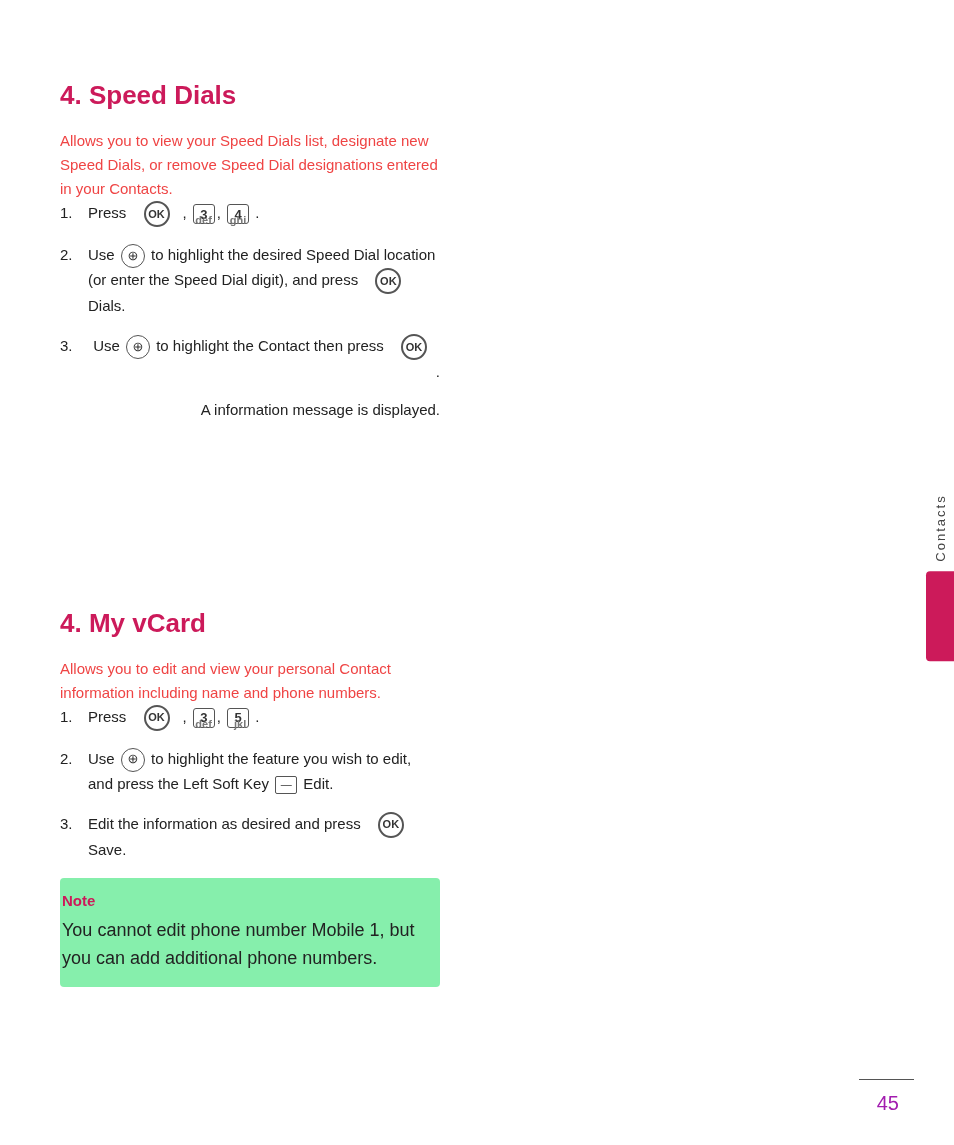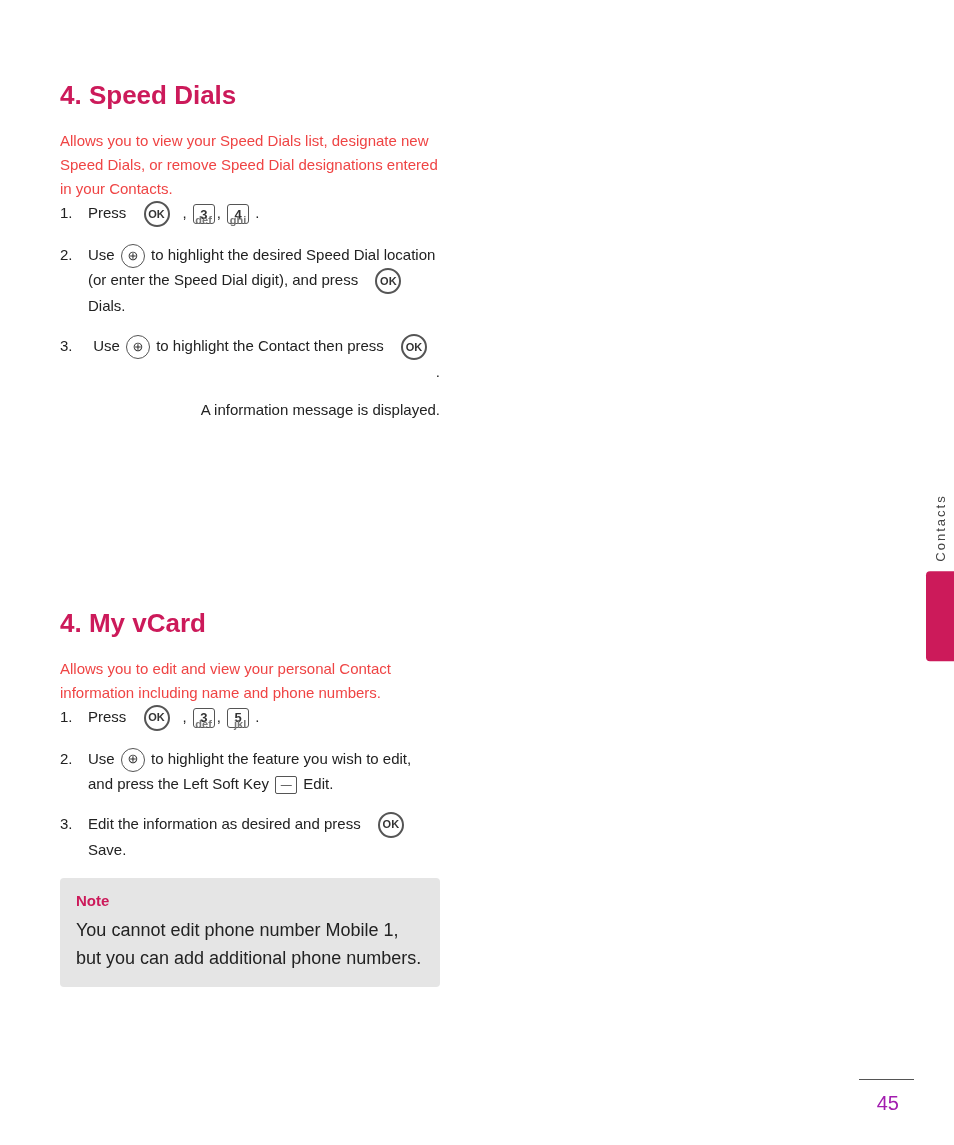--- a/index.html
+++ b/index.html
@@ -151,23 +151,23 @@
       margin: 0 2px;
       font-size: 11px;
       color: #333;
     }
 
     .bold-word {
       font-weight: normal;
     }
 
     .note-box {
-      background: #e5e5e5;
+      background: #86efac;
       border-radius: 4px;
-      padding: 14px 16px;
+      padding: 14px 2px;
       margin-top: 8px;
     }
 
     .note-title {
       color: #cc1a5a;
       font-weight: bold;
       font-size: 15px;
       margin-bottom: 8px;
     }
 

